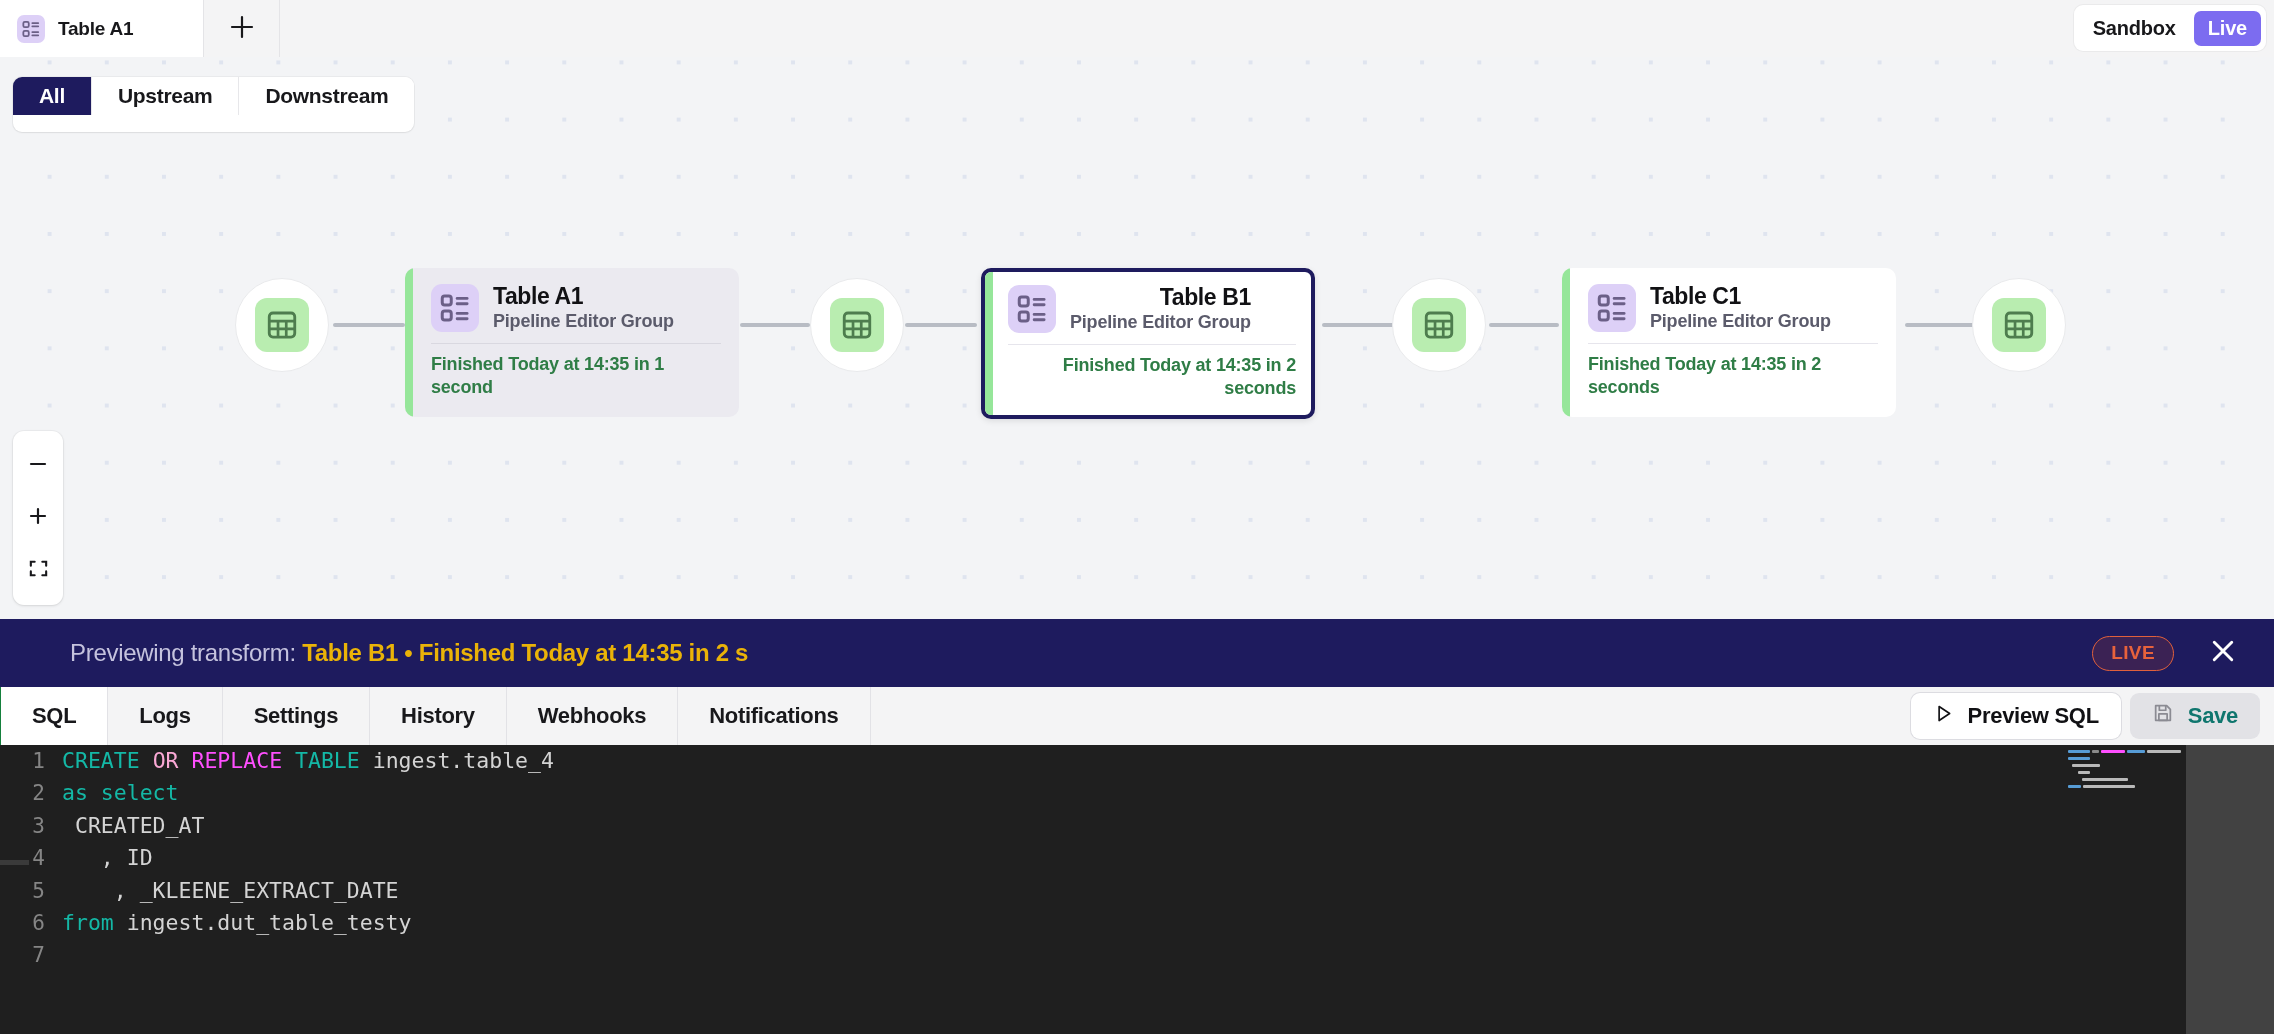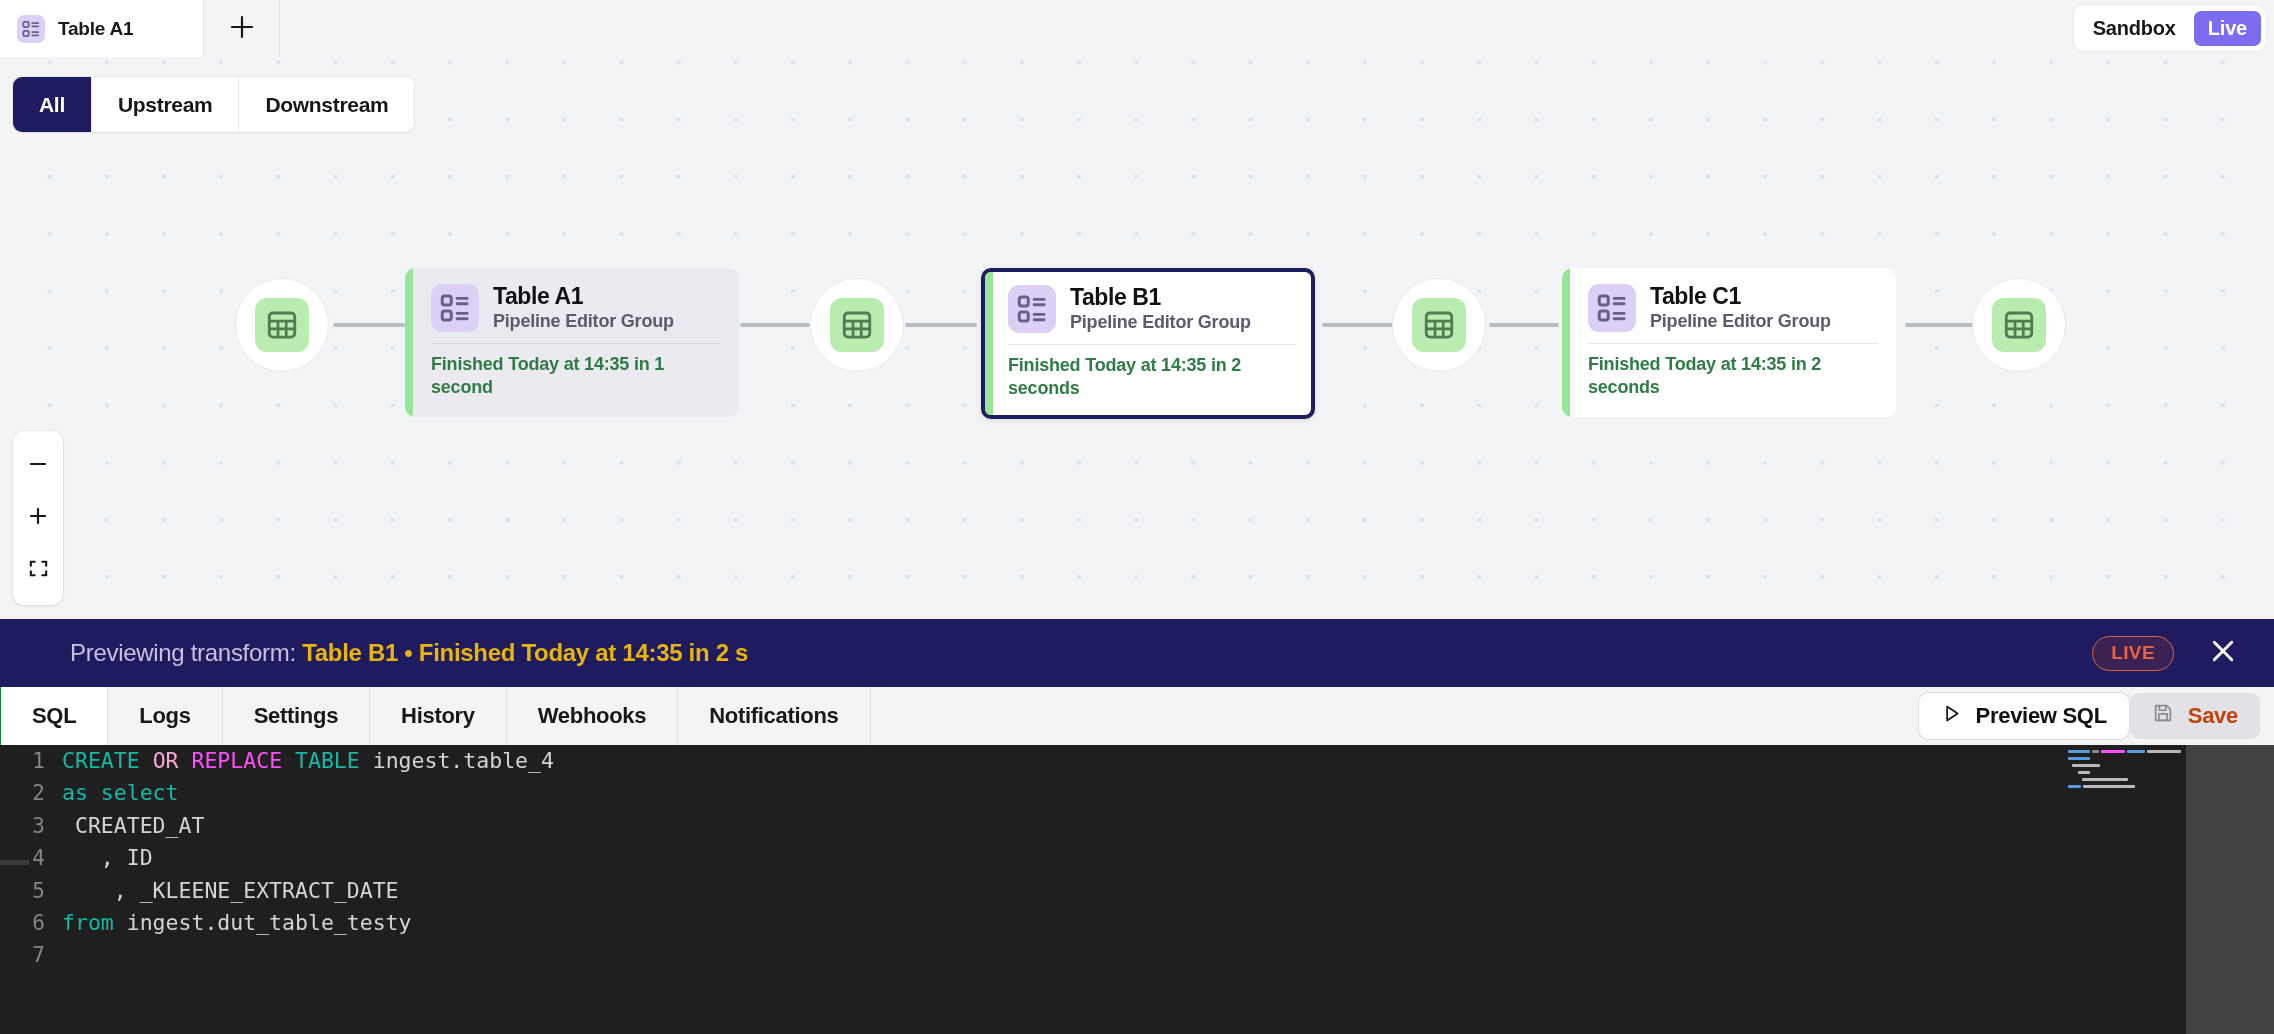--- a/index.html
+++ b/index.html
@@ -68,21 +68,21 @@
   
   .filter-group {
     position: absolute; top: 20px; left: 13px;
     height: 55px; display: flex;
     background: #ffffff; border-radius: 9px;
     overflow: hidden;
     box-shadow: 0 1px 2px rgba(0,0,0,0.06), 0 0 0 1px rgba(0,0,0,0.04);
   }
   .filter-btn {
     display: flex; align-items: center; justify-content: center;
-    padding: 0 26px; height: 55px;
+    padding: 0 26px; height: 38px;
     font-size: 21px; font-weight: 600; letter-spacing: -0.3px;
     color: #18181b; background: #ffffff;
     border-right: 1px solid #e7e7ea;
   }
   .filter-btn:last-child { border-right: none; }
   .filter-btn.active { background: #1e1b5e; color: #ffffff; }
 
   
   .flow { position: absolute; top: 0; left: 0; width: 100%; height: 100%; }
 
@@ -198,21 +198,21 @@
   }
   .btn {
     display: flex; align-items: center; gap: 14px;
     height: 46px; padding: 0 22px; border-radius: 9px;
     font-size: 22px; font-weight: 600; letter-spacing: -0.3px;
   }
   .btn-outline {
     background: #ffffff; color: #111114;
     box-shadow: 0 0 0 1px #dcdce1;
   }
-  .btn-disabled { background: #e2e2e6; color: #c2410c; }
+  .btn-disabled { background: #e2e2e6; color: #0f766e; margin-left: 8px; }
 
   
   .editor {
     position: absolute; top: 745px; left: 0; width: 2274px; height: 289px;
     background: #1f1f1f; overflow: hidden;
   }
   .code-area {
     position: absolute; top: 0; left: 0; right: 0; bottom: 0;
     font-family: "DejaVu Sans Mono", monospace;
     font-size: 21.5px; line-height: 32.4px;
@@ -334,21 +334,21 @@
         </span>
         <span class="tn-titles">
           <span class="tn-title">Table A1</span>
           <span class="tn-sub">Pipeline Editor Group</span>
         </span>
       </div>
       <div class="tn-divider"></div>
       <div class="tn-status">Finished Today at 14:35 in 1 second</div>
     </div>
 
-    <div class="table-node white selected" style="left:981px; top:266px; transform:translateY(-55px);">
+    <div class="table-node white selected" style="left:981px; top:266px; transform:translateY(-55px);text-align:right;">
       <div class="tn-head">
         <span class="tn-icon">
           <svg width="30" height="30" viewBox="0 0 20 20">
             <rect x="1.5" y="2" width="6" height="6" rx="1.6" fill="none" stroke="#6b5f87" stroke-width="2"></rect>
             <rect x="1.5" y="12" width="6" height="6" rx="1.6" fill="none" stroke="#6b5f87" stroke-width="2"></rect>
             <rect x="10.5" y="2.6" width="8.5" height="1.9" rx="0.9" fill="#6b5f87"></rect>
             <rect x="10.5" y="6.2" width="8.5" height="1.9" rx="0.9" fill="#6b5f87"></rect>
             <rect x="10.5" y="12.6" width="8.5" height="1.9" rx="0.9" fill="#6b5f87"></rect>
             <rect x="10.5" y="16.2" width="8.5" height="1.9" rx="0.9" fill="#6b5f87"></rect>
           </svg>

